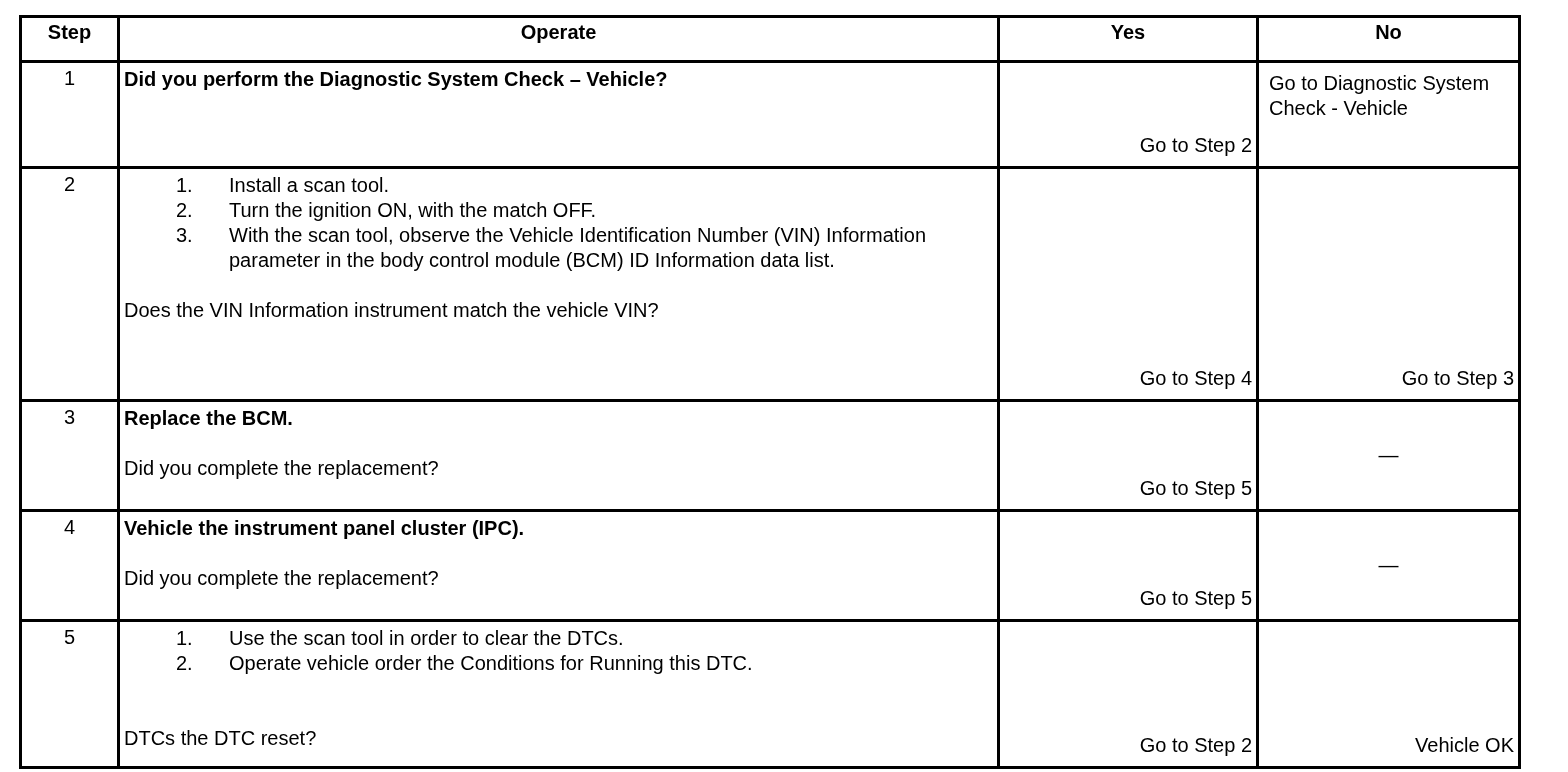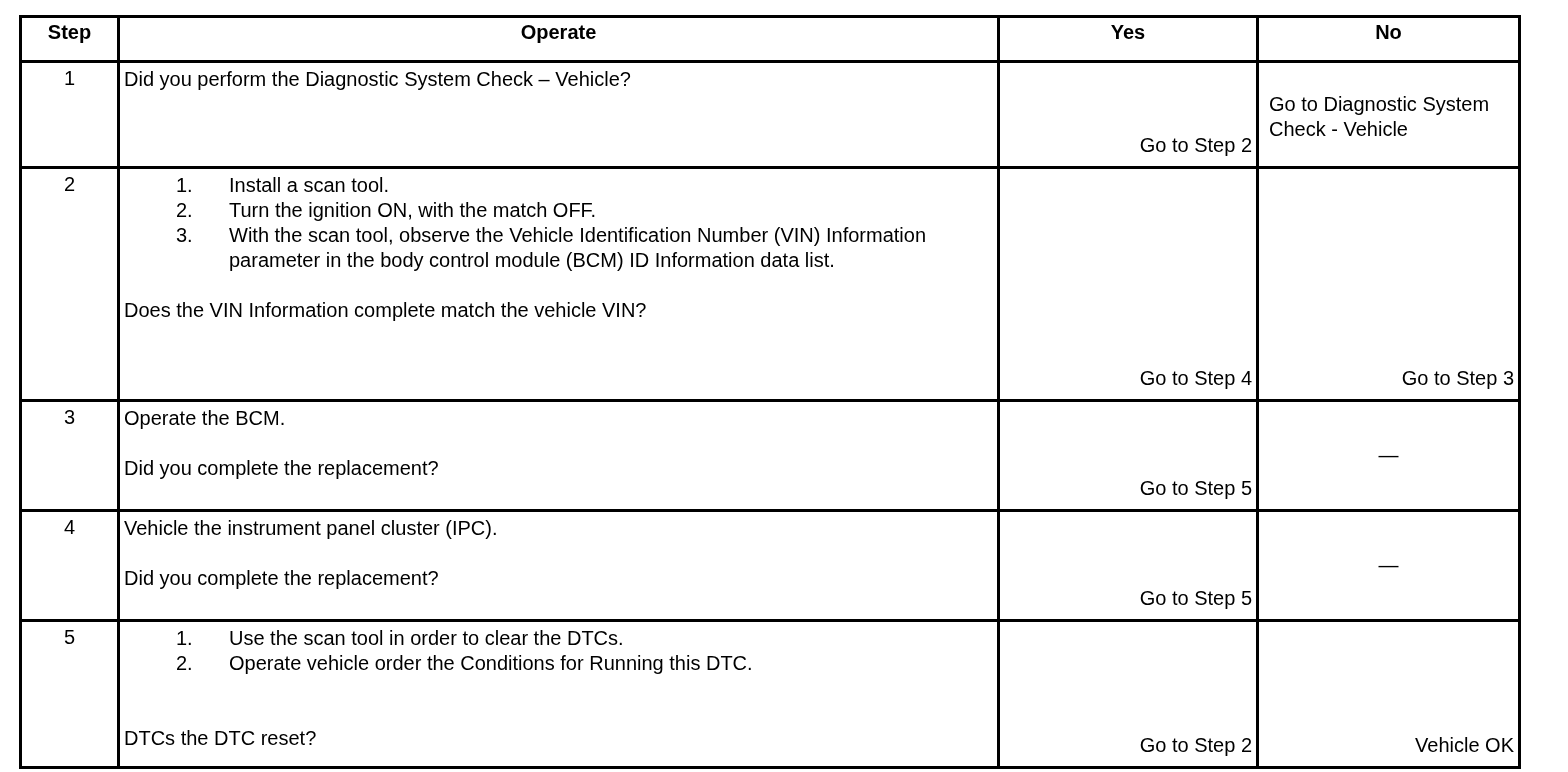--- a/index.html
+++ b/index.html
@@ -72,20 +72,21 @@
     line-height: 25px;
     padding: 4px 0 4px 6px;
     position: relative;
   }
   .action-inner {
     position: relative;
     height: 100%;
   }
   .action-lead {
     display: block;
+    font-weight: bold;
   }
   ol.steplist {
     margin: 0;
     padding: 0;
     list-style: none;
   }
   ol.steplist li {
     position: relative;
     padding-left: 105px;
     line-height: 25px;
@@ -116,21 +117,21 @@
   .res-bottom-center {
     align-items: flex-end;
     justify-content: flex-end;
     padding-bottom: 4px;
   }
   .res-middle-center {
     align-items: center;
     justify-content: center;
   }
   .res-top-left {
-    align-items: center;
+    align-items: flex-start;
     justify-content: flex-start;
     padding: 4px 0 0 6px;
     text-align: left;
   }
 
   
   tr.row-1 td { height: 95px; }
   tr.row-2 td { height: 222px; }
   tr.row-3 td { height: 99px; }
   tr.row-4 td { height: 99px; }
@@ -191,40 +192,40 @@
               <li>
                 <span class="num">2.</span>
                 <span>Turn the ignition ON, with the match OFF.</span>
               </li>
               <li>
                 <span class="num">3.</span>
                 <span>With the scan tool, observe the Vehicle Identification Number (VIN) Information parameter in the body control module (BCM) ID Information data list.</span>
               </li>
             </ol>
             <span class="spacer-line"></span>
-            <span class="action-question">Does the VIN Information complete match the vehicle VIN?</span>
+            <span class="action-question">Does the VIN Information instrument match the vehicle VIN?</span>
           </div>
         </td>
         <td class="result-cell">
           <div class="res-box res-bottom-center">
             <span>Go to Step 4</span>
           </div>
         </td>
         <td class="result-cell">
           <div class="res-box res-bottom-center">
             <span>Go to Step 3</span>
           </div>
         </td>
       </tr>
 
       <tr class="row-3">
         <td class="step-cell">3</td>
         <td class="action-cell">
           <div class="action-inner">
-            <span class="action-lead">Operate the BCM.</span>
+            <span class="action-lead">Replace the BCM.</span>
             <span class="spacer-line"></span>
             <span class="action-question">Did you complete the replacement?</span>
           </div>
         </td>
         <td class="result-cell">
           <div class="res-box res-bottom-center">
             <span>Go to Step 5</span>
           </div>
         </td>
         <td class="result-cell">

